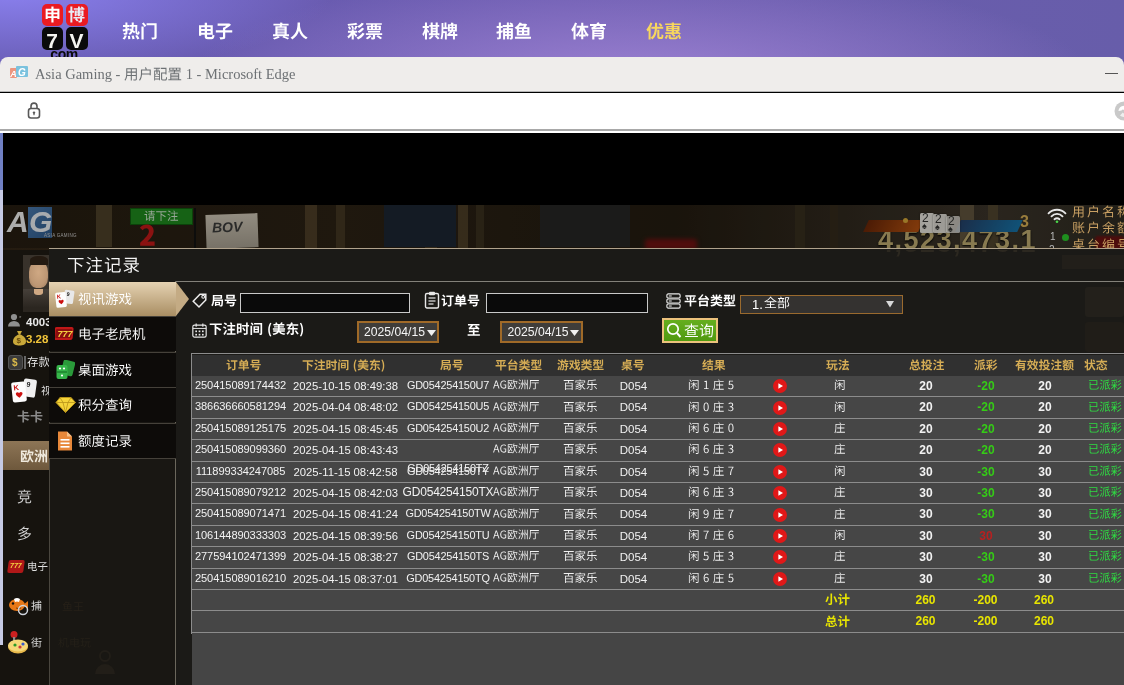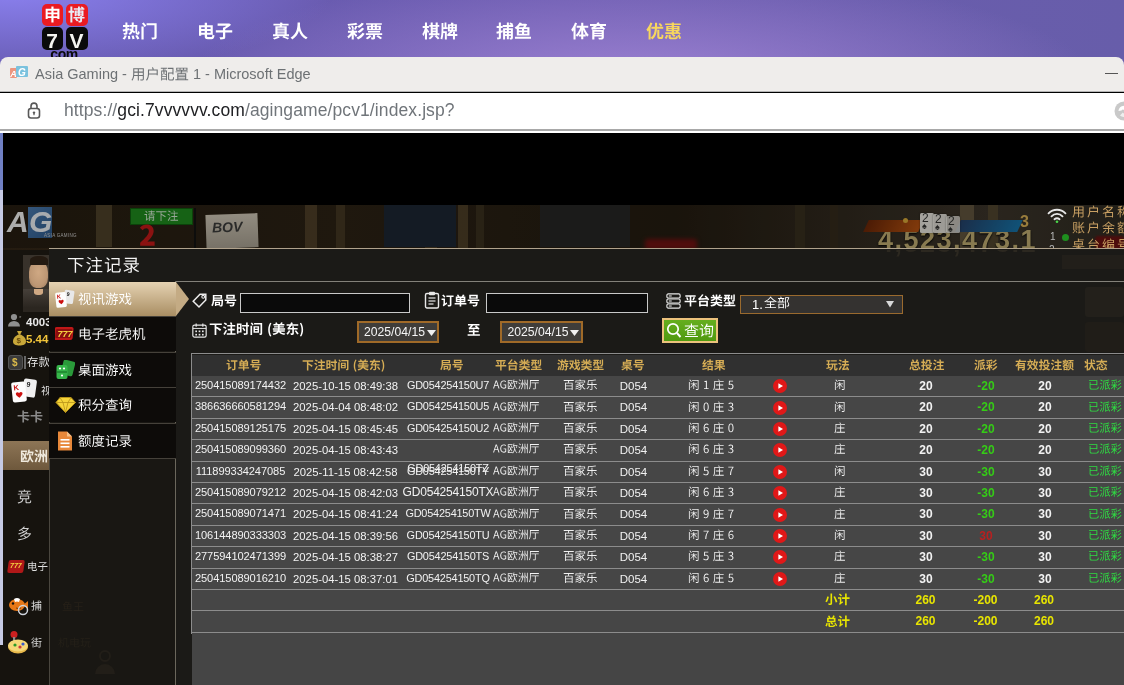--- a/index.html
+++ b/index.html
@@ -37,33 +37,32 @@
       <path fill="#ffffff" transform="translate(0,15.84) scale(0.018000,-0.018000)" d="M222 846C176 704 97 561 13 470C35 440 68 374 79 345C100 368 120 394 140 423V-88H254V618C285 681 313 747 335 811ZM312 671V557H510C454 398 361 240 259 149C286 128 325 86 345 58C376 90 406 128 434 171V79H566V-82H683V79H818V167C843 127 870 91 898 61C919 92 960 134 988 154C890 246 798 402 743 557H960V671H683V845H566V671ZM566 186H444C490 260 532 347 566 439ZM683 186V449C717 354 759 263 806 186Z M1703 332V284H1300V332ZM1180 429V-90H1300V71H1703V27C1703 10 1696 4 1675 4C1656 3 1572 3 1510 7C1526 -20 1543 -61 1549 -90C1646 -90 1715 -90 1761 -76C1807 -61 1825 -34 1825 26V429ZM1300 202H1703V154H1300ZM1416 830 1449 764H1056V659H1266C1232 632 1202 611 1187 602C1161 585 1140 573 1118 569C1131 536 1151 476 1157 450C1202 466 1263 468 1747 496C1771 474 1791 454 1806 437L1908 505C1865 546 1791 607 1728 659H1946V764H1591C1575 796 1554 834 1537 863ZM1591 635 1645 588 1337 574C1374 600 1412 629 1447 659H1630Z"></path>
     </svg>
     <svg style="position:absolute;left:646.0px;top:22.0px;width:38px;height:23px;overflow:visible;" viewBox="0 0 38 23">
       <path fill="#f7d65e" transform="translate(0,15.84) scale(0.018000,-0.018000)" d="M625 447V84C625 -29 650 -66 750 -66C769 -66 826 -66 845 -66C933 -66 961 -17 971 150C941 159 890 178 866 198C862 66 858 44 834 44C821 44 779 44 769 44C746 44 742 49 742 84V447ZM698 770C742 724 796 661 821 620H615C617 690 618 762 618 836H499C499 762 499 689 497 620H295V507H491C475 295 424 118 258 4C289 -18 326 -59 345 -91C532 45 590 258 609 507H956V620H829L913 683C885 724 826 786 781 829ZM244 846C194 703 111 562 23 470C43 441 76 375 87 346C106 366 125 388 143 412V-89H257V591C296 662 330 738 357 811Z M1255 168V53C1255 -45 1291 -74 1430 -74C1459 -74 1596 -74 1627 -74C1732 -74 1765 -45 1779 72C1747 78 1700 94 1675 111C1670 35 1661 23 1616 23C1582 23 1468 23 1442 23C1384 23 1374 27 1374 55V168ZM1744 139C1788 76 1829 -7 1842 -60L1952 -25C1938 33 1894 112 1847 172ZM1128 178C1108 116 1074 44 1035 -2L1138 -61C1178 -9 1209 70 1231 135ZM1406 172C1461 138 1526 85 1555 48L1638 118C1612 148 1563 185 1517 215L1806 221C1824 206 1840 191 1853 177L1937 240C1897 279 1829 328 1761 366H1860V664H1553V708H1929V802H1553V849H1429V802H1065V708H1429V664H1124V366H1429V310H1069L1074 209C1178 210 1313 211 1458 214ZM1237 482H1429V437H1237ZM1553 482H1742V437H1553ZM1237 594H1429V549H1237ZM1553 594H1742V549H1553ZM1632 335 1677 311 1553 310V366H1678Z"></path>
     </svg>
     <div style="position:absolute;left:0;top:57px;width:1124px;height:35px;background:#efedeb;border-radius:8px 8px 0 0;border-bottom:1.4px solid #b4b4b4;"></div>
     <div style="position:absolute;left:10px;top:68px;width:7px;height:10px;background:#ec9680;border-radius:1px;"></div>
     <div style="position:absolute;left:13.5px;top:68.5px;font-family:'Liberation Sans',sans-serif;font-size:9px;color:#fff;font-weight:bold;white-space:nowrap;line-height:11px;transform:translateX(-50%);line-height:10px;font-style:italic;">A</div>
     <div style="position:absolute;left:16px;top:66px;width:12px;height:11px;background:#7bc2de;border-radius:1px;"></div>
     <div style="position:absolute;left:22px;top:66.5px;font-family:'Liberation Sans',sans-serif;font-size:10px;color:#fff;font-weight:bold;white-space:nowrap;line-height:12px;transform:translateX(-50%);line-height:11px;font-style:italic;">G</div>
-    <div style="position:absolute;left:35px;top:64px;height:20px;display:flex;align-items:center;font-family:Liberation Sans, sans-serif;font-size:14.5px;color:#6d7174;white-space:pre;"><span>Asia Gaming - </span><svg style="width:58.0px;height:20px;" viewBox="0 0 58.0 20">
+    <div style="position:absolute;left:35px;top:64px;height:20px;display:flex;align-items:center;font-family:Liberation Serif, serif;font-size:14.5px;color:#6d7174;white-space:pre;"><span>Asia Gaming - </span><svg style="width:58.0px;height:20px;" viewBox="0 0 58.0 20">
         <path fill="#6d7174" transform="translate(0,15.4) scale(0.014500,-0.014500)" d="M153 770V407C153 266 143 89 32 -36C49 -45 79 -70 90 -85C167 0 201 115 216 227H467V-71H543V227H813V22C813 4 806 -2 786 -3C767 -4 699 -5 629 -2C639 -22 651 -55 655 -74C749 -75 807 -74 841 -62C875 -50 887 -27 887 22V770ZM227 698H467V537H227ZM813 698V537H543V698ZM227 466H467V298H223C226 336 227 373 227 407ZM813 466V298H543V466Z M1247 615H1769V414H1246L1247 467ZM1441 826C1461 782 1483 726 1495 685H1169V467C1169 316 1156 108 1034 -41C1052 -49 1085 -72 1099 -86C1197 34 1232 200 1243 344H1769V278H1845V685H1528L1574 699C1562 738 1537 799 1513 845Z M2554 795V723H2858V480H2557V46C2557 -46 2585 -70 2678 -70C2697 -70 2825 -70 2846 -70C2937 -70 2959 -24 2968 139C2947 144 2916 158 2898 171C2893 27 2886 1 2841 1C2813 1 2707 1 2686 1C2640 1 2631 8 2631 46V408H2858V340H2930V795ZM2143 158H2420V54H2143ZM2143 214V553H2211V474C2211 420 2201 355 2143 304C2153 298 2169 283 2176 274C2239 332 2253 412 2253 473V553H2309V364C2309 316 2321 307 2361 307C2368 307 2402 307 2410 307H2420V214ZM2057 801V734H2201V618H2082V-76H2143V-7H2420V-62H2482V618H2369V734H2505V801ZM2255 618V734H2314V618ZM2352 553H2420V351L2417 353C2415 351 2413 350 2402 350C2395 350 2370 350 2365 350C2353 350 2352 352 2352 365Z M3651 748H3820V658H3651ZM3417 748H3582V658H3417ZM3189 748H3348V658H3189ZM3190 427V6H3057V-50H3945V6H3808V427H3495L3509 486H3922V545H3520L3531 603H3895V802H3117V603H3454L3446 545H3068V486H3436L3424 427ZM3262 6V68H3734V6ZM3262 275H3734V217H3262ZM3262 320V376H3734V320ZM3262 172H3734V113H3262Z"></path>
       </svg><span> 1 - Microsoft Edge</span></div>
     <div style="position:absolute;left:1105px;top:73px;width:13px;height:1.4px;background:#555;"></div>
     <div style="position:absolute;left:0;top:92.5px;width:1124px;height:41px;background:#ffffff;"></div>
     <div style="position:absolute;left:0;top:129.2px;width:1124px;height:1.4px;background:#a8a8a8;"></div>
     <svg style="position:absolute;left:26px;top:101px;width:16px;height:19px;" viewBox="0 0 16 19">
 <rect x="2.5" y="7.5" width="11" height="9.5" rx="2.5" fill="none" stroke="#585858" stroke-width="1.6"></rect>
 <path d="M5 8 V5.2 A3 3.1 0 0 1 11 5.2 V8" fill="none" stroke="#585858" stroke-width="1.6"></path>
 <circle cx="8" cy="11.6" r="1.2" fill="#585858"></circle>
       <rect x="7.4" y="11.6" width="1.2" height="2.6" fill="#585858"></rect>
 </svg>
-    <div style="position:absolute;left:64px;top:100px;font-family:'Liberation Sans',sans-serif;font-size:17.5px;color:#202124;font-weight:normal;white-space:nowrap;line-height:21px;letter-spacing:0.1px;"><span style="color:#70757a">https://</span><span style="color:#202124">gci.7vvvvvv.com</span><span style="color:#70757a">/agingame/pcv1/index.jsp?</span></div>
     <svg style="position:absolute;left:1114px;top:101px;width:10px;height:20px;" viewBox="0 0 10 20">
 <circle cx="10" cy="10" r="9.5" fill="#c9c9c9"></circle>
 <path d="M10 10 m-5.5 0 a5.5 5.5 0 0 1 9 -4 l-3 3.4 a2 2 0 0 0 -3 0 z" fill="#fff"></path>
 <path d="M10 10 m5 2 a5.5 5.5 0 0 1 -9 2.5 l2.8 -3 a2 2 0 0 0 3 .5 z" fill="#fff" opacity="0.7"></path>
 </svg>
     <div style="position:absolute;left:0;top:133px;width:1124px;height:552px;background:#000;"></div>
     <div style="position:absolute;left:0;top:205px;width:1124px;height:45px;background:linear-gradient(90deg,#241b10 0%,#2a2014 30%,#221a10 60%,#3a332a 88%,#2e2a22 100%);"></div>
     <div style="position:absolute;left:305px;top:205px;width:12px;height:45px;background:#55452c;opacity:.8;"></div>
     <div style="position:absolute;left:336px;top:205px;width:9px;height:45px;background:#4a3c26;opacity:.8;"></div>
     <div style="position:absolute;left:425px;top:205px;width:12px;height:45px;background:#503f27;opacity:.8;"></div>
@@ -136,21 +135,21 @@
 <circle cx="7" cy="4" r="3.1" fill="#8f8f8f"></circle>
       <path d="M1 13.5 a6 5.5 0 0 1 12 0 z" fill="#8f8f8f"></path>
 <text x="12" y="7" font-size="6" fill="#8f8f8f">*</text>
     </svg>
     <div style="position:absolute;left:26px;top:315px;font-family:'Liberation Sans',sans-serif;font-size:11.5px;color:#ebebeb;font-weight:bold;white-space:nowrap;line-height:14px;">4003</div>
     <svg style="position:absolute;left:12px;top:330px;width:15px;height:16px;" viewBox="0 0 15 16">
 <path d="M5 1 h5 l-1.5 3 h-2 z" fill="#c9a83a"></path>
       <path d="M7.5 4 C2.5 6 1 9 1 11.5 C1 14.5 4 15.5 7.5 15.5 C11 15.5 14 14.5 14 11.5 C14 9 12.5 6 7.5 4 Z" fill="#c9a83a"></path>
 <text x="4.5" y="13" font-size="8" fill="#6a4c0c" font-weight="bold">$</text>
     </svg>
-    <div style="position:absolute;left:26px;top:332px;font-family:'Liberation Sans',sans-serif;font-size:11.5px;color:#f2c53a;font-weight:bold;white-space:nowrap;line-height:14px;">5.44</div>
+    <div style="position:absolute;left:26px;top:332px;font-family:'Liberation Sans',sans-serif;font-size:11.5px;color:#f2c53a;font-weight:bold;white-space:nowrap;line-height:14px;">3.28</div>
     <div style="position:absolute;left:8px;top:355px;width:15px;height:15px;background:#3a3a3a;border-radius:3px;border:1px solid #555;"></div>
     <div style="position:absolute;left:12px;top:356.5px;font-family:'Liberation Sans',sans-serif;font-size:10px;color:#d8b84a;font-weight:bold;white-space:nowrap;line-height:12px;line-height:12px;">$</div>
     <div style="position:absolute;left:24px;top:356px;width:2px;height:13px;background:#666;"></div>
     <svg style="position:absolute;left:27.0px;top:356.0px;width:25px;height:15px;overflow:visible;" viewBox="0 0 25 15">
       <path fill="#e8e8e8" transform="translate(0,10.12) scale(0.011500,-0.011500)" d="M613 349V266H335V196H613V10C613 -4 610 -8 592 -9C574 -10 514 -10 448 -8C458 -29 468 -58 471 -79C557 -79 613 -79 647 -68C680 -56 689 -35 689 9V196H957V266H689V324C762 370 840 432 894 492L846 529L831 525H420V456H761C718 416 663 375 613 349ZM385 840C373 797 359 753 342 709H63V637H311C246 499 153 370 31 284C43 267 61 235 69 216C112 247 152 282 188 320V-78H264V411C316 481 358 557 394 637H939V709H424C438 746 451 784 462 821Z M1124 219C1101 149 1067 71 1032 17C1049 11 1078 -3 1092 -12C1124 44 1161 129 1187 203ZM1376 196C1404 145 1436 75 1450 34L1510 62C1495 102 1461 169 1433 219ZM1677 516V469C1677 331 1663 128 1484 -31C1503 -42 1529 -65 1542 -81C1642 10 1694 116 1721 217C1762 86 1825 -21 1920 -79C1931 -59 1954 -31 1971 -17C1852 47 1781 200 1745 372C1747 406 1748 438 1748 468V516ZM1247 837V745H1051V681H1247V595H1074V532H1493V595H1318V681H1513V745H1318V837ZM1039 317V253H1248V0C1248 -10 1245 -13 1233 -13C1222 -14 1187 -14 1147 -13C1156 -32 1166 -59 1169 -78C1226 -78 1263 -78 1287 -67C1312 -56 1318 -36 1318 -1V253H1523V317ZM1600 840C1580 683 1544 531 1481 433V457H1085V394H1481V424C1499 413 1527 394 1540 383C1574 439 1601 510 1624 590H1867C1853 524 1835 452 1816 404L1878 386C1905 452 1933 557 1952 647L1902 662L1890 659H1642C1654 714 1665 771 1673 829Z"></path>
     </svg>
     <svg style="position:absolute;left:11px;top:378px;width:28px;height:27px;" viewBox="0 0 28 27">
 <rect x="12" y="1" width="13" height="18" rx="2" fill="#f0f0f0" transform="rotate(8 18 10)"></rect>
 <text x="15" y="9" font-size="7" fill="#222" font-weight="bold" transform="rotate(8 18 10)">9</text>
 <rect x="1" y="4" width="14" height="20" rx="2" fill="#fdfdfd" transform="rotate(-6 8 14)"></rect>

